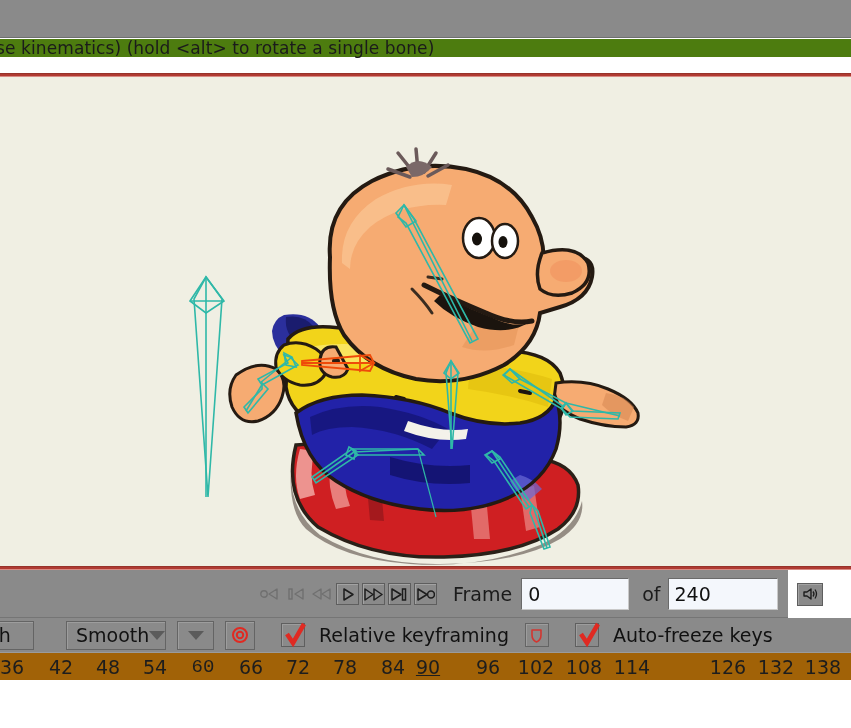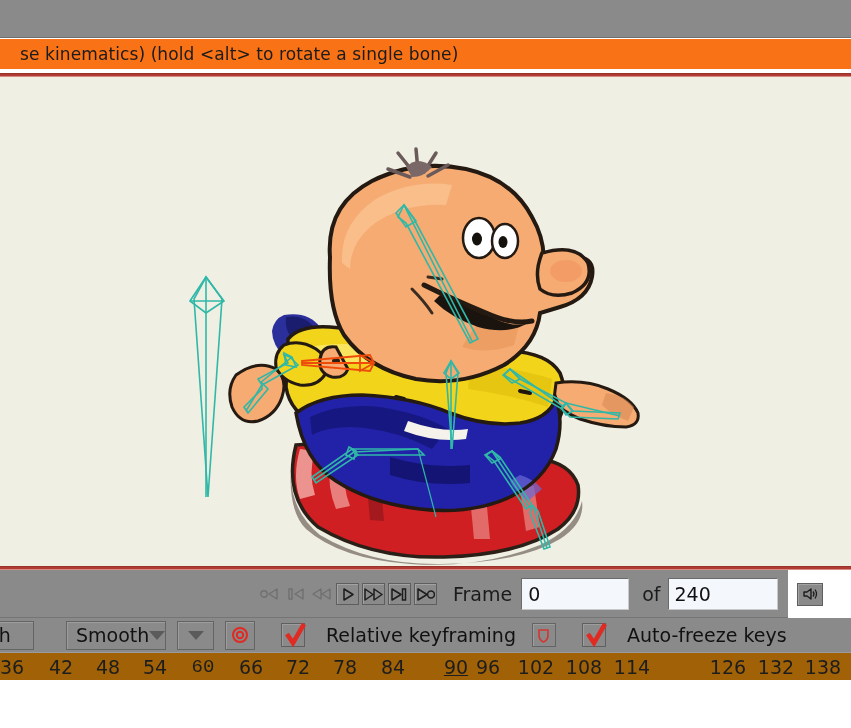--- a/index.html
+++ b/index.html
@@ -28,26 +28,25 @@
     width: 851px; height: 38px;
     background: #8a8a8a;
     border-bottom: 1px solid #6f6f6f;
     box-sizing: border-box;
   }
 
   
   .status-bar {
     position: absolute;
     left: 0; top: 39px;
-    width: 851px; height: 30px;
-    background: #f97316;
-    display: flex;
-    align-items: center;
-    box-sizing: border-box;
-    padding-left: 24px;
+    width: 851px; height: 18px;
+    background: #4d7c0f;
+    display: flex;
+    align-items: center;
+    box-sizing: border-box;
   }
   .status-text {
     font-size: 17px;
     color: #1b1b1b;
     white-space: nowrap;
     padding-left: 0px;
     margin-left: -4px;
     letter-spacing: 0.1px;
   }
 
@@ -214,21 +213,21 @@
     width: 0; height: 0;
     border-left: 8px solid transparent;
     border-right: 8px solid transparent;
     border-top: 9px solid #777777;
   }
 
   .check-group {
     display: flex;
     align-items: center;
     margin-left: 26px;
-    gap: 21px;
+    gap: 14px;
   }
   .checkbox {
     width: 24px; height: 24px;
     border: 1px solid #5f5f5f;
     box-shadow: inset 1px 1px 0 #9d9d9d;
     background: #8a8a8a;
     box-sizing: border-box;
     position: relative;
   }
   .checkbox svg {
@@ -603,21 +602,21 @@
   <div class="ruler">
       <span class="tick" style="left: 12px;">36</span>
       <span class="tick" style="left: 61px;">42</span>
       <span class="tick" style="left: 108px;">48</span>
       <span class="tick" style="left: 155px;">54</span>
       <span class="tick" style="left: 203px; font-family: Liberation Mono, monospace;">60</span>
       <span class="tick" style="left: 251px;">66</span>
       <span class="tick" style="left: 298px;">72</span>
       <span class="tick" style="left: 345px;">78</span>
       <span class="tick" style="left: 393px;">84</span>
-      <span class="tick" style="left: 456px; text-decoration: underline;">90</span>
+      <span class="tick" style="left: 428px; text-decoration: underline;">90</span>
       <span class="tick" style="left: 488px;">96</span>
       <span class="tick" style="left: 536px;">102</span>
       <span class="tick" style="left: 584px;">108</span>
       <span class="tick" style="left: 632px;">114</span>
       <span class="tick" style="left: 640px; margin-top: 32px;">120</span>
       <span class="tick" style="left: 728px;">126</span>
       <span class="tick" style="left: 776px;">132</span>
       <span class="tick" style="left: 823px;">138</span>
     </div>
 

